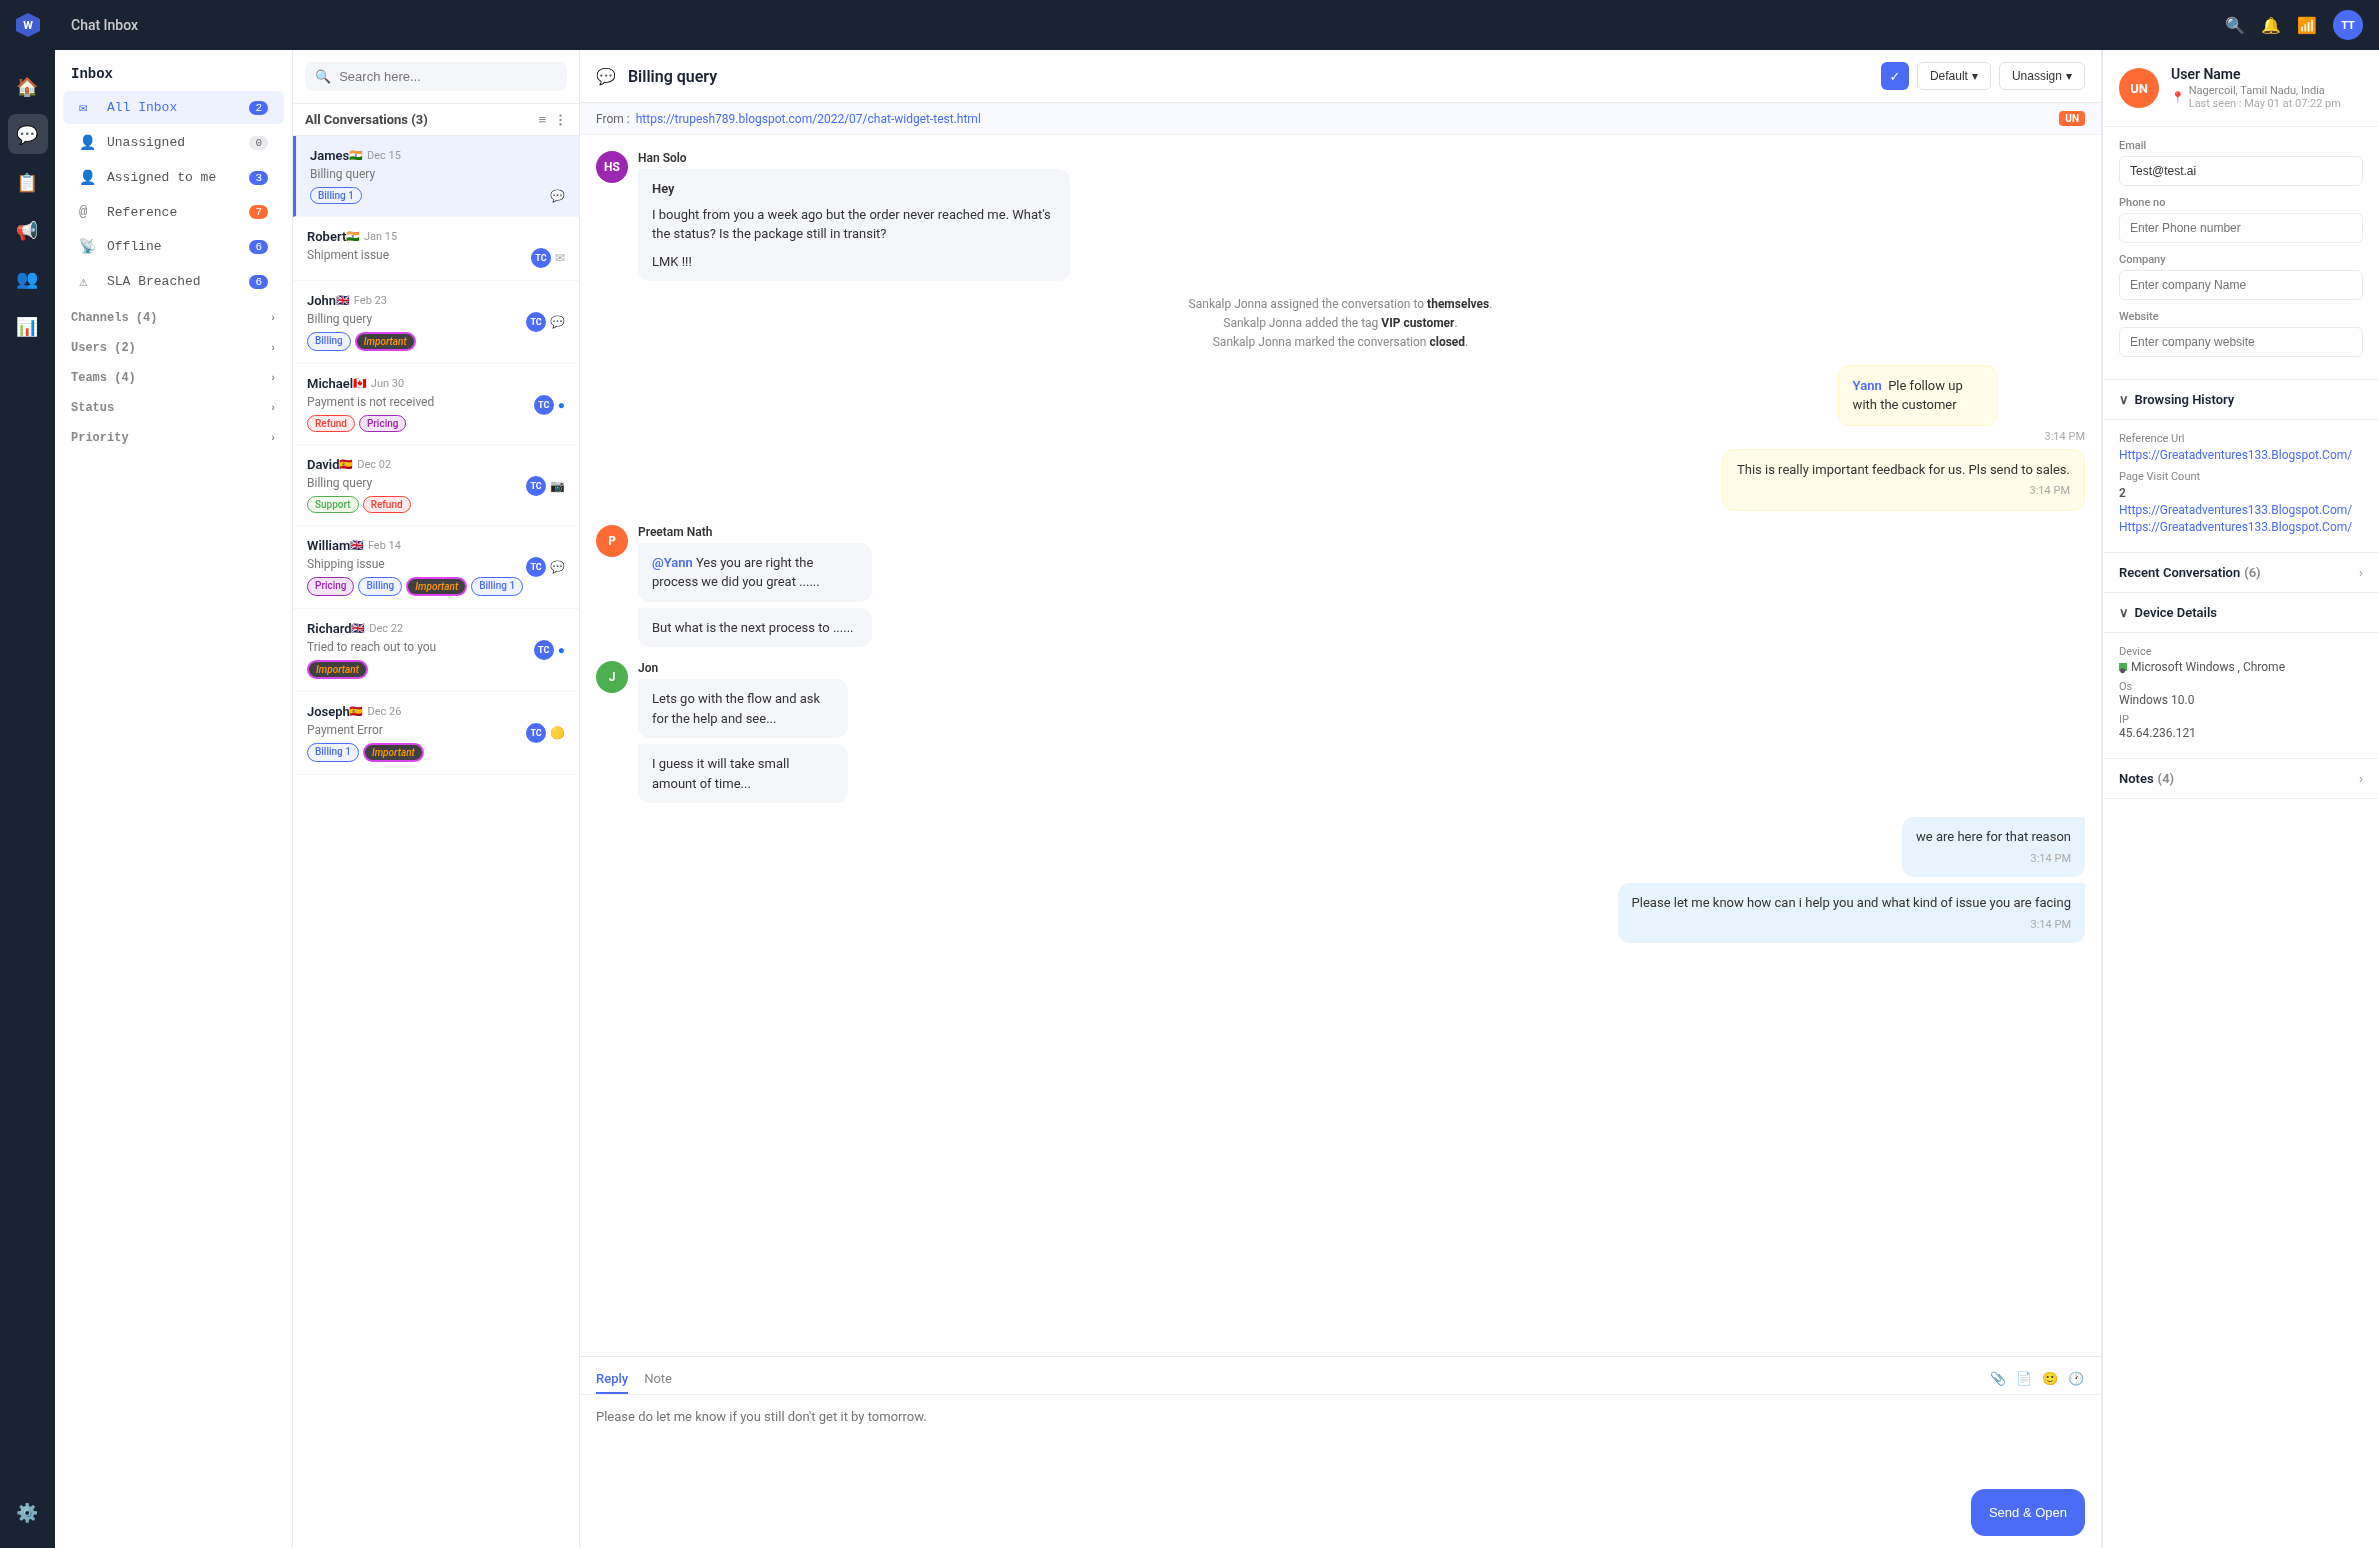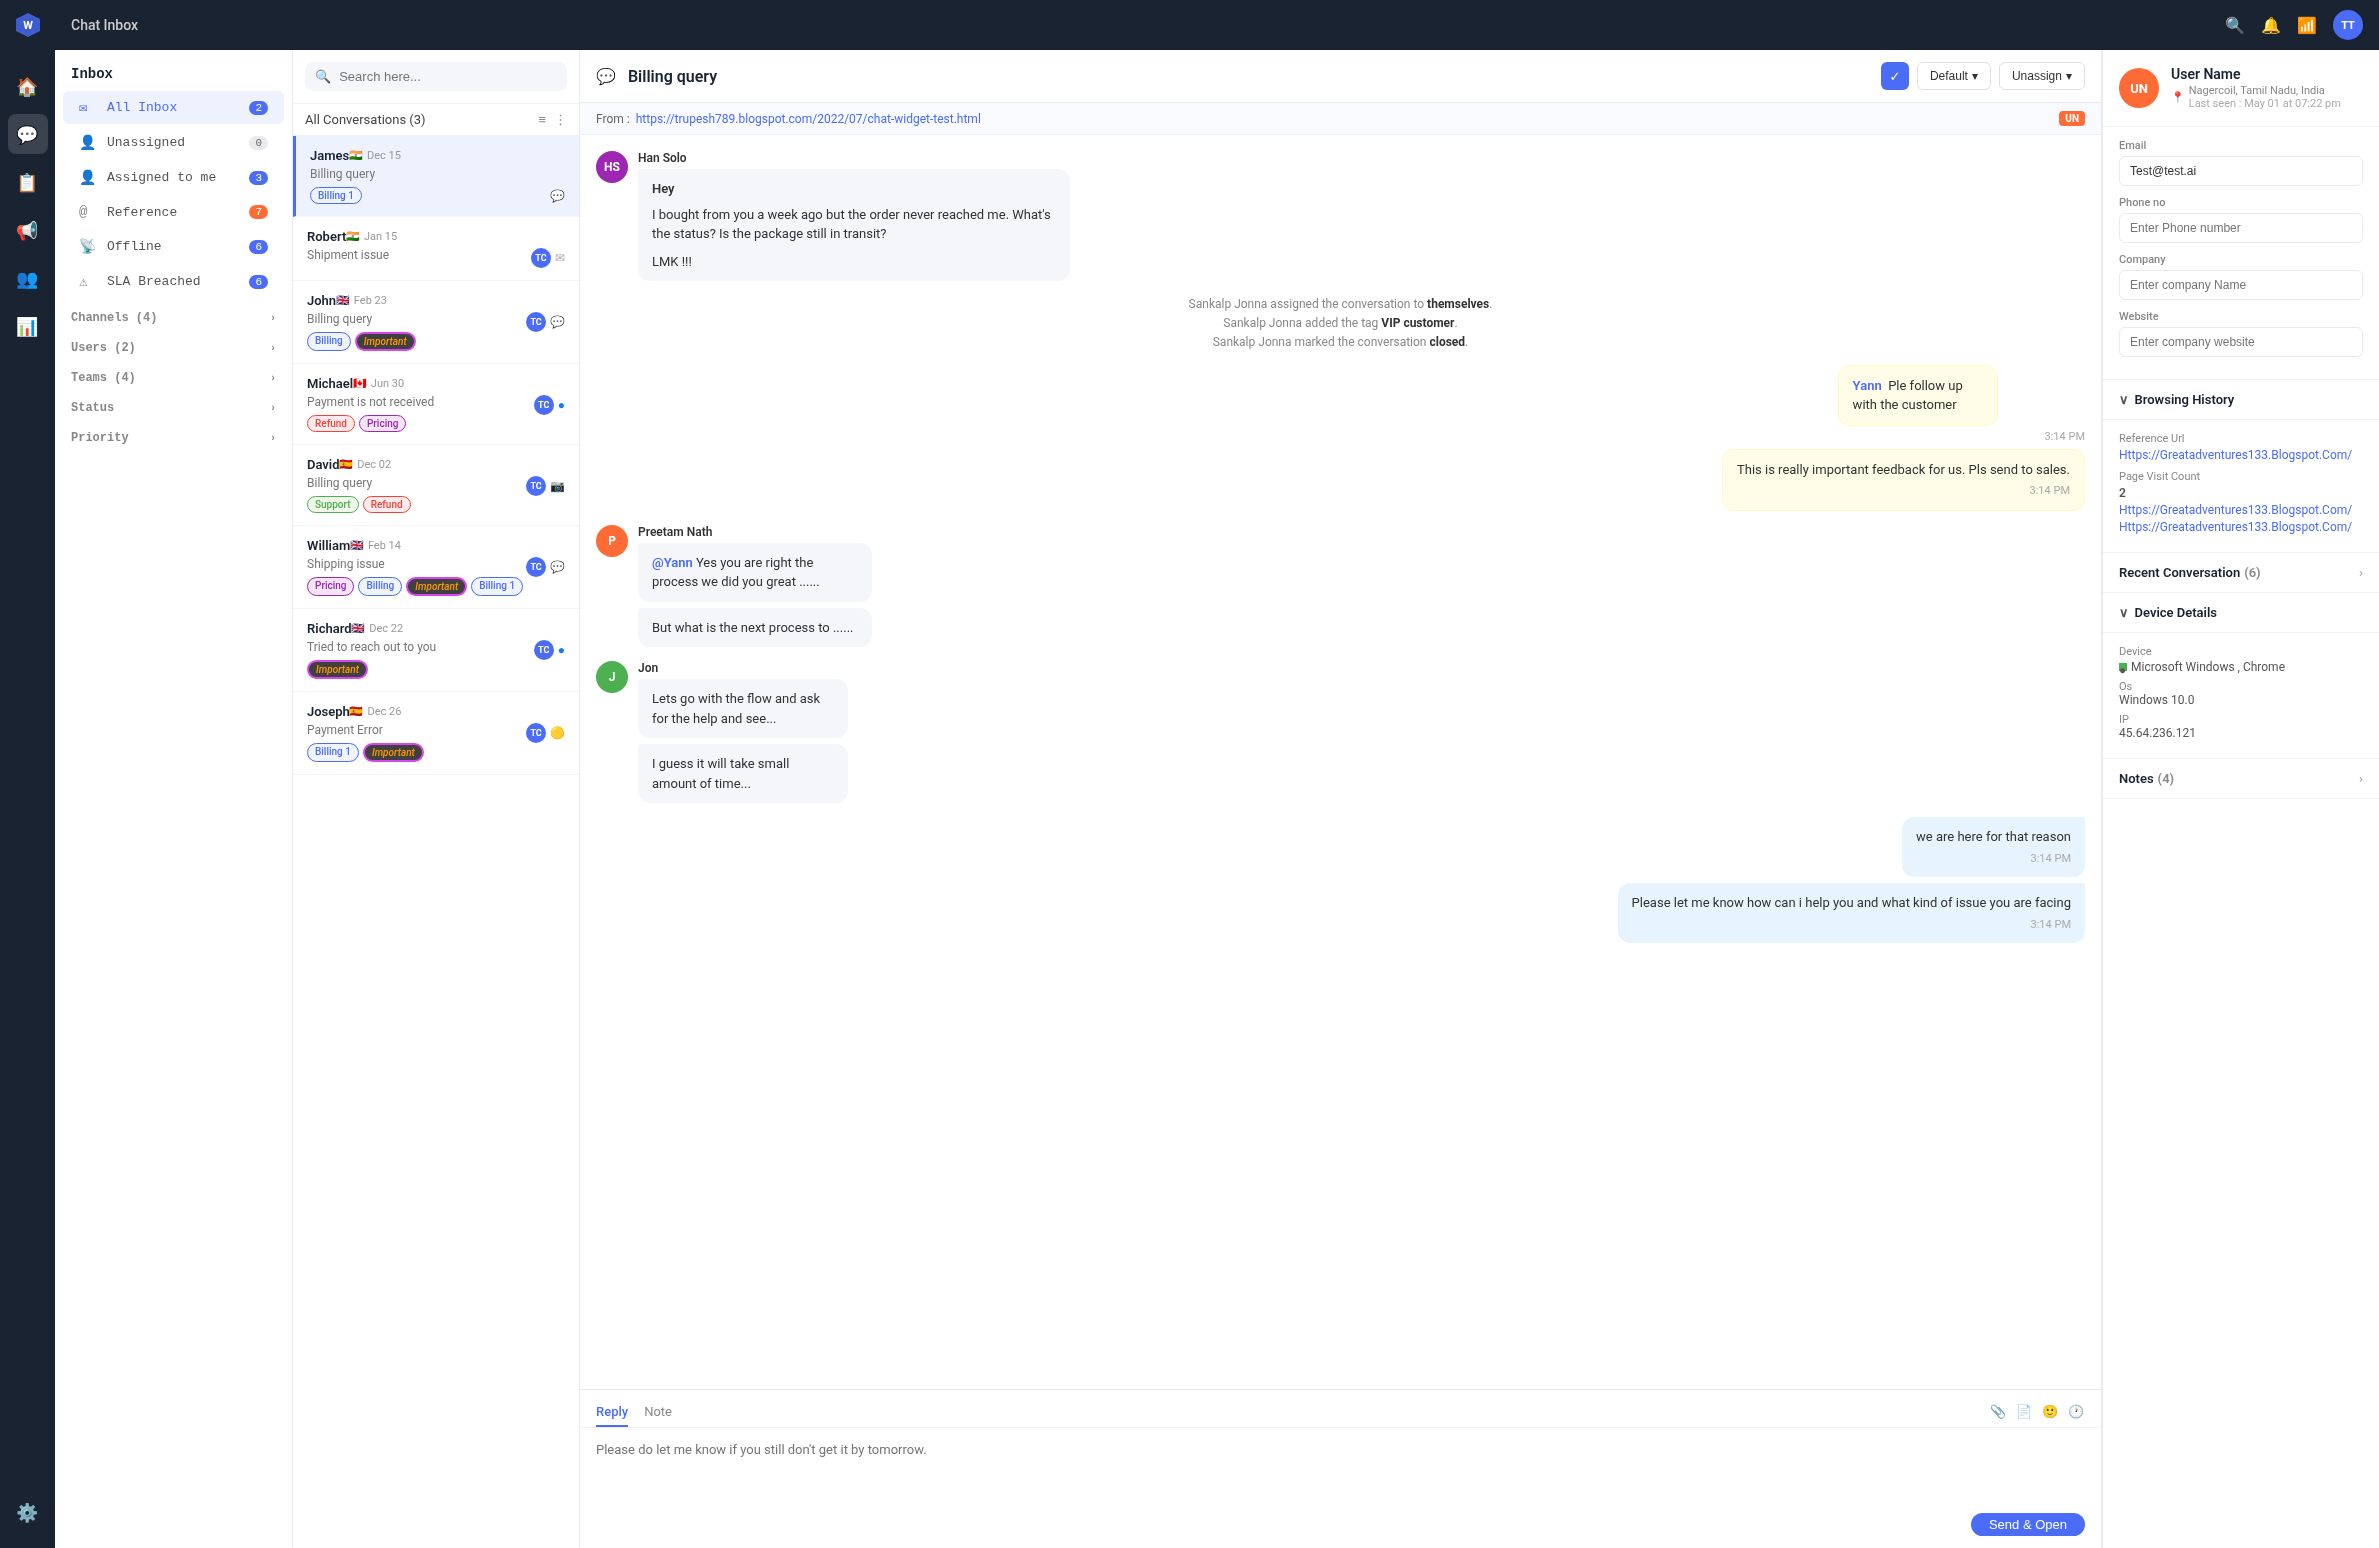--- a/index.html
+++ b/index.html
@@ -104,21 +104,21 @@
     }
     .conv-search-inner input {
       border: none; background: transparent; outline: none; font-size: 13px; color: #333; width: 100%;
     }
     .conv-list-header {
       padding: 8px 12px;
       display: flex;
       align-items: center;
       justify-content: space-between;
       font-size: 13px;
-      font-weight: 400;
+      font-weight: 700;
       color: #444;
       border-bottom: 1px solid #f0f0f0;
     }
     .conv-list-header-icons { display: flex; gap: 8px; color: #888; cursor: pointer; }
     .conv-list { overflow-y: auto; flex: 1; }
     .conv-item {
       padding: 12px 14px;
       border-bottom: 1px solid #f5f5f5;
       cursor: pointer;
       transition: background 0.1s;
@@ -261,25 +261,26 @@
     .reply-input-area { padding: 12px 16px; }
     .reply-input-area textarea {
       width: 100%; border: none; outline: none; font-size: 13px; resize: none; color: #333; line-height: 1.5;
       font-family: inherit; min-height: 50px;
     }
     .reply-footer { display: flex; justify-content: flex-end; padding: 8px 16px 12px; }
     .btn-send {
       background: #4a6cf7;
       color: #fff;
       border: none;
-      padding: 4px 18px;
+      padding: 16px 18px;
       border-radius: 14px;
       font-size: 13px;
       cursor: pointer;
       font-weight: 500;
+      margin-top: 9px;
     }
 
     
     .right-panel {
       width: 277px;
       background: #fff;
       overflow-y: auto;
       flex-shrink: 0;
       border-left: 1px solid #e8eaed;
     }

